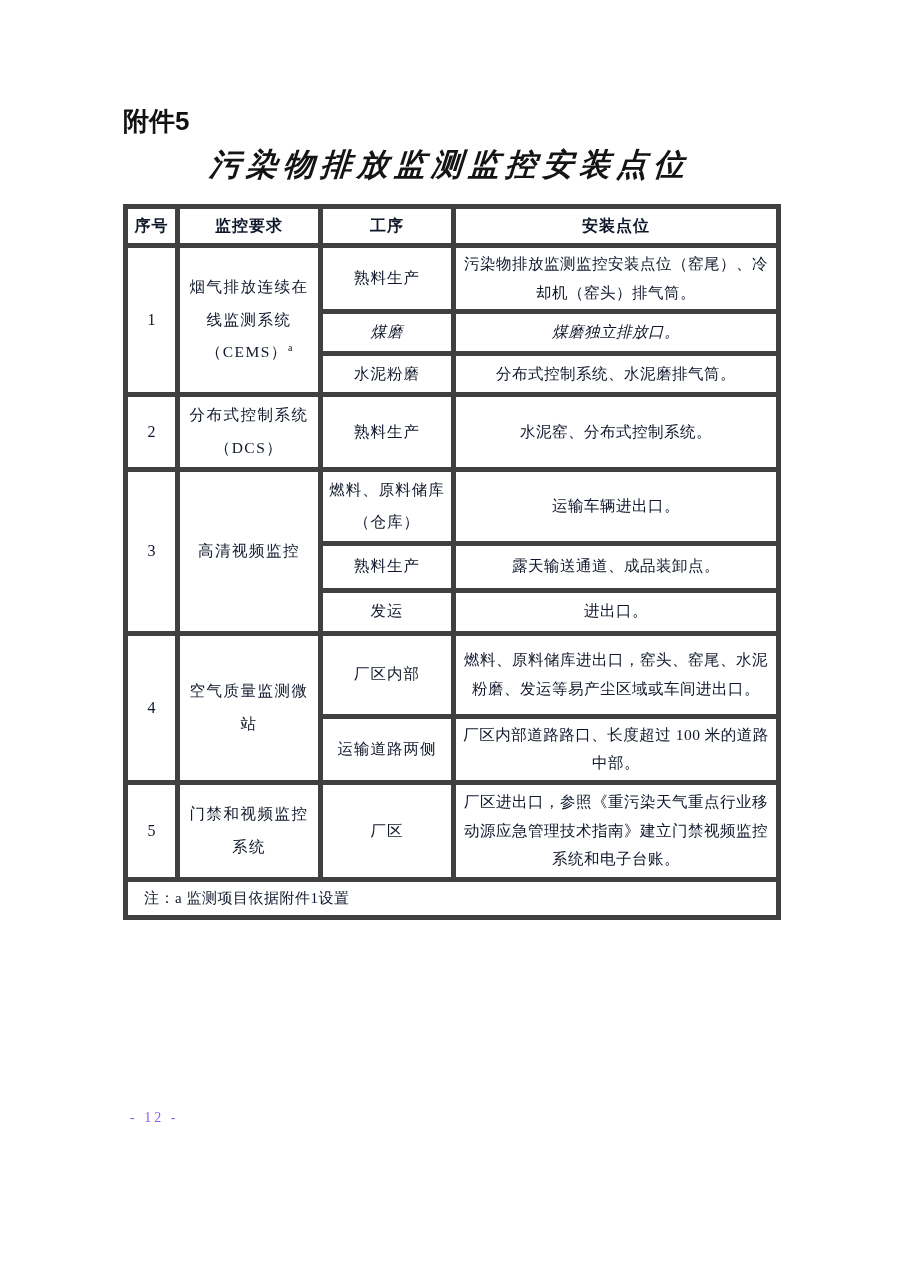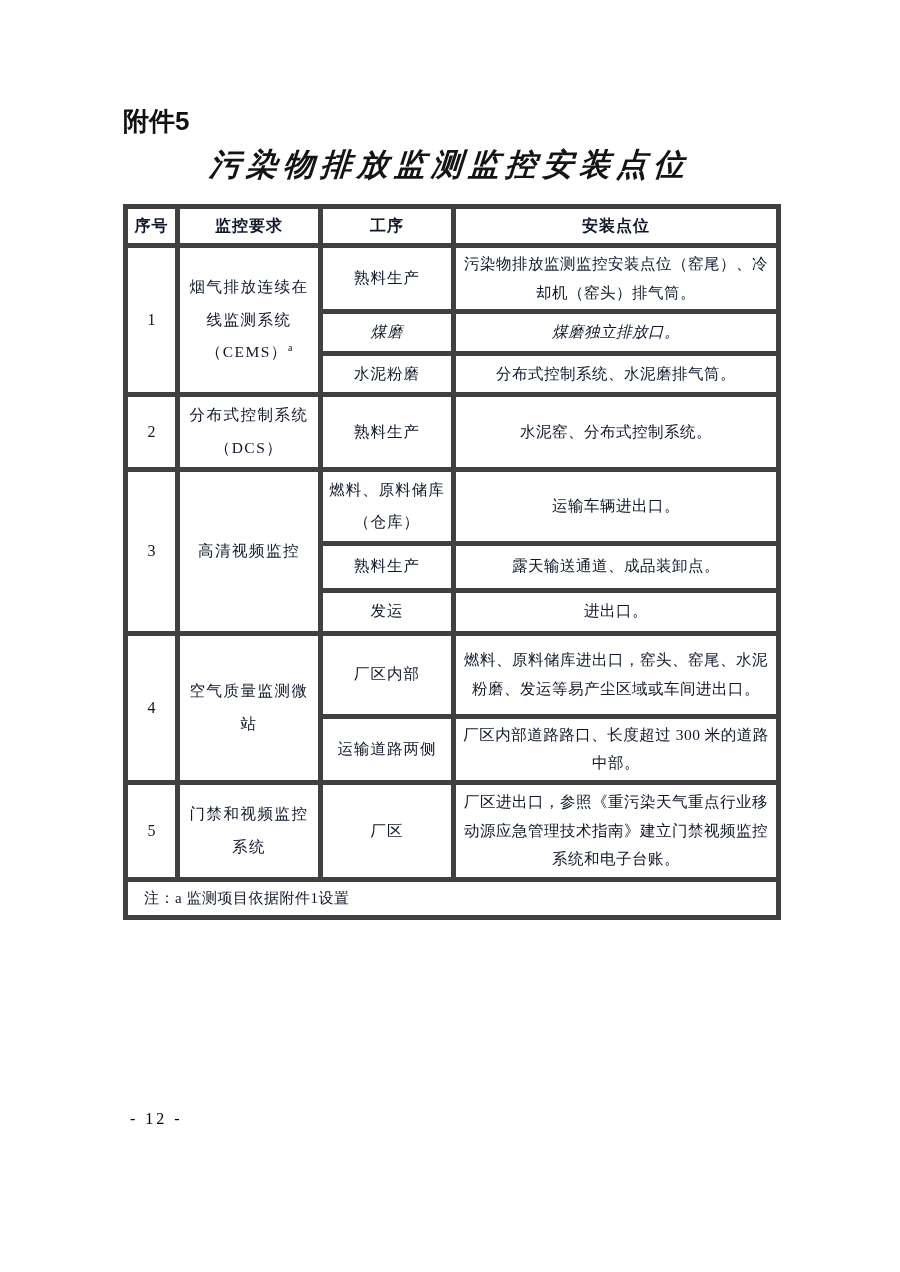--- a/index.html
+++ b/index.html
@@ -44,21 +44,21 @@
   .points-table td.requirement-cell sup { font-size:10px; letter-spacing:0; }
   .points-table td.note-cell {
     text-align:left; padding-left:16px; font-size:15px; letter-spacing:0.5px;
   }
   tr.rh39 { height:39px; } tr.rh65 { height:65px; } tr.rh34 { height:34px;font-style:italic; }
   tr.rh31 { height:31px;margin-left:20px; } tr.rh72 { height:72px; } tr.rh47 { height:47px; }
   tr.rh43 { height:43px; } tr.rh83 { height:83px; } tr.rh97 { height:97px; }
   tr.rh38 { height:38px; }
   .page-number {
     position:absolute; left:130px; top:1110px;
-    font-size:16px; letter-spacing:3px; color:#000000;
+    font-size:14px; letter-spacing:3px; color:#8b5cf6;
   }
 </style>
 </head>
 <body>
 
 <div class="attachment-label">附件5</div>
 
 <div class="doc-title">污染物排放监测监控安装点位</div>
 
 <table class="points-table">
@@ -116,21 +116,21 @@
     </tr>
 
     <tr class="rh83">
       <td class="serial-cell" rowspan="2">4</td>
       <td class="requirement-cell" rowspan="2"><span>空气质量监测微站</span><sup></sup></td>
       <td class="process-cell">厂区内部</td>
       <td class="points-cell">燃料、原料储库进出口，窑头、窑尾、水泥粉磨、发运等易产尘区域或车间进出口。</td>
     </tr>
     <tr class="rh65">
       <td class="process-cell">运输道路两侧</td>
-      <td class="points-cell">厂区内部道路路口、长度超过 300 米的道路中部。</td>
+      <td class="points-cell">厂区内部道路路口、长度超过 100 米的道路中部。</td>
     </tr>
 
     <tr class="rh97">
       <td class="serial-cell">5</td>
       <td class="requirement-cell"><span>门禁和视频监控系统</span><sup></sup></td>
       <td class="process-cell">厂区</td>
       <td class="points-cell">厂区进出口，参照《重污染天气重点行业移动源应急管理技术指南》建立门禁视频监控系统和电子台账。</td>
     </tr>
 
     <tr class="rh38">

